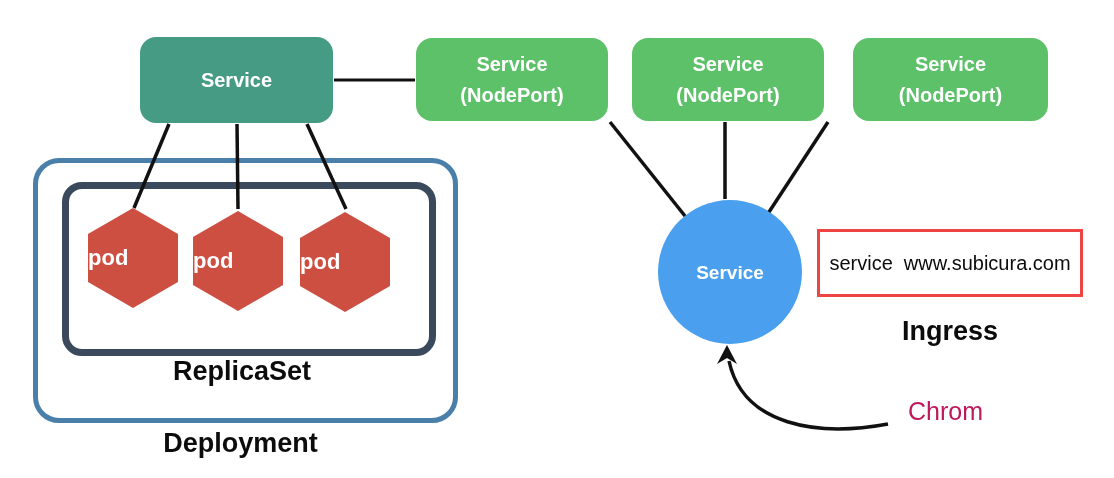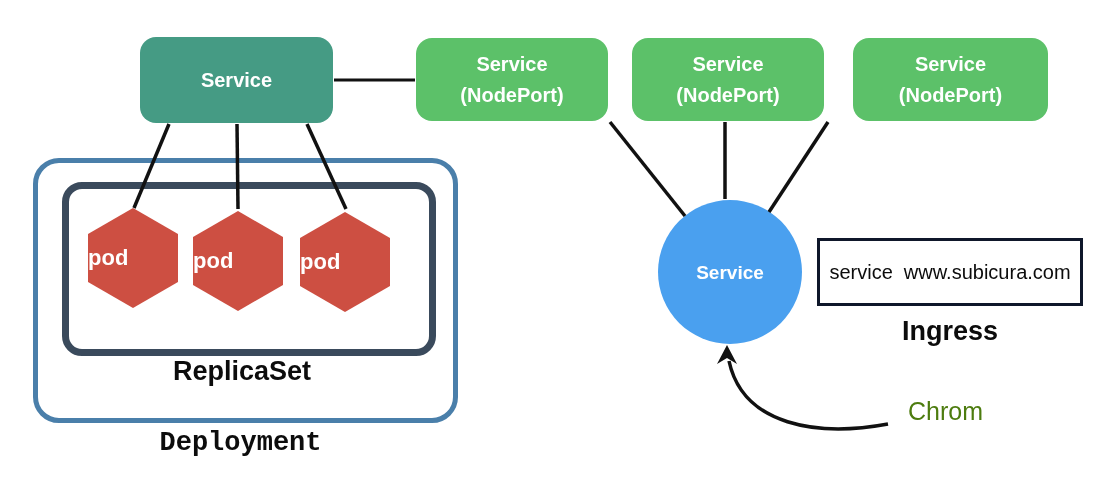--- a/index.html
+++ b/index.html
@@ -42,26 +42,26 @@
   }
   .pod1 { left:88px;  top:208px; }
   .pod2 { left:193px; top:211px; }
   .pod3 { left:300px; top:212px; }
   
   .caption {
     position:absolute; font-weight:bold; color:#0c0c0c;
     font-size:27px; text-align:center;
   }
   .cap-replicaset { left:62px;  top:356px; width:360px; }
-  .cap-deployment { left:33px;  top:428px; width:415px;font-family:Liberation Mono, monospace; }
+  .cap-deployment { left:33px;  top:428px; width:415px; }
   .cap-ingress    { left:817px; top:316px; width:266px; font-size:27px; }
   
   .ingress-box {
-    position:absolute; left:817px; top:238px; width:266px; height:68px;
-    border:3px solid #0f172a; background:#ffffff; box-sizing:border-box;
+    position:absolute; left:817px; top:229px; width:266px; height:68px;
+    border:3px solid #ef4444; background:#ffffff; box-sizing:border-box;
     display:flex; align-items:center; justify-content:center;
   }
   .ingress-box .rule { font-size:20px; color:#0c0c0c; white-space:pre; }
   
   .client {
     position:absolute; left:908px; top:397px; width:160px;
     font-size:25px; text-align:left;
   }
   
   .wires { position:absolute; left:0; top:0; pointer-events:none; }
@@ -107,21 +107,21 @@
 
   <div class="svc loadbalancer" style="background-color: rgb(74, 160, 239);">
     <span class="line">Service</span>
   </div>
 
   <div class="ingress-box">
     <span class="rule">service  www.subicura.com</span>
   </div>
   <div class="caption cap-ingress">Ingress</div>
 
-  <div class="client" style="color: #4d7c0f;">Chrom</div>
+  <div class="client" style="color: #be185d;">Chrom</div>
 
   <svg class="wires" width="1114" height="478" viewBox="0 0 1114 478">
 
     <path d="M334 80 L415 80" fill="none" stroke-width="3" style="stroke: rgb(17, 17, 17);"></path>
 
     <path d="M169 124 L134 208" fill="none" stroke-width="3.5" style="stroke: rgb(17, 17, 17);"></path>
     <path d="M237 124 L238 209" fill="none" stroke-width="3.5" style="stroke: rgb(17, 17, 17);"></path>
     <path d="M307 124 L346 209" fill="none" stroke-width="3.5" style="stroke: rgb(17, 17, 17);"></path>
 
     <path d="M610 122 L685 216" fill="none" stroke-width="3.5" style="stroke: rgb(17, 17, 17);"></path>

